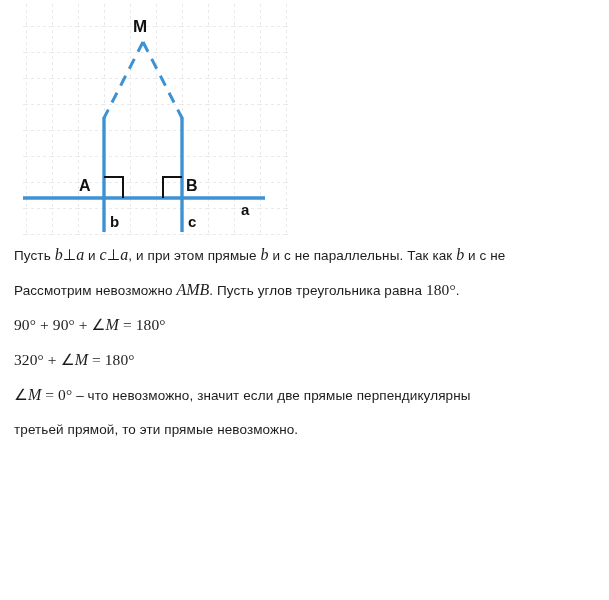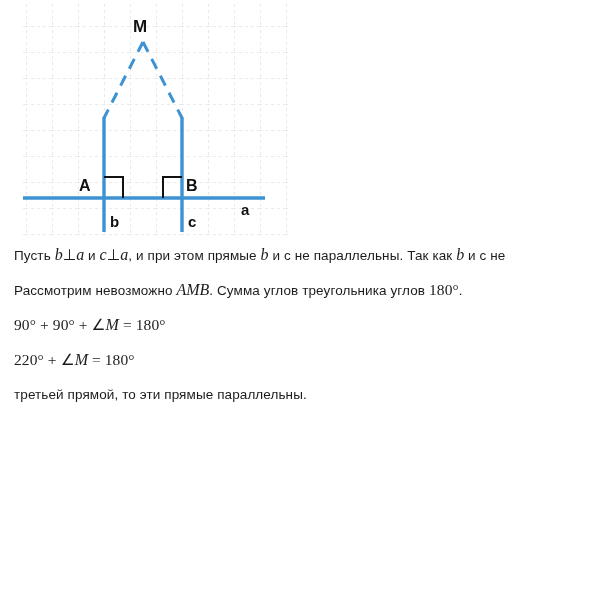--- a/index.html
+++ b/index.html
@@ -105,18 +105,19 @@
   <div class="dlabel" id="label-A">A</div>
   <div class="dlabel" id="label-B">B</div>
   <div class="dlabel" id="label-a">a</div>
   <div class="dlabel" id="label-b">b</div>
   <div class="dlabel" id="label-c">c</div>
 </div>
 
 <div id="proof-body">
   <div id="proof-lines">
       <div class="pline"><span>Пусть </span><span class="mth">b</span><span class="mthup">⊥</span><span class="mth">a</span><span> и </span><span class="mth">c</span><span class="mthup">⊥</span><span class="mth">a</span><span>, и при этом прямые </span><span class="mth">b</span><span> и с не параллельны. Так как </span><span class="mth">b</span><span> и с не</span></div>
-      <div class="pline"><span>Рассмотрим невозможно </span><span class="mth">AMB</span><span>. Сумма углов треугольника углов </span><span class="mthup">180°</span><span>.</span></div>
+      <div class="pline"><span>Рассмотрим невозможно </span><span class="mth">AMB</span><span>. Пусть углов треугольника равна </span><span class="mthup">180°</span><span>.</span></div>
       <div class="pline"><span class="mthup">90° + 90° + </span><span class="mthup">∠</span><span class="mth">M</span><span class="mthup"> = 180°</span></div>
-      <div class="pline"><span class="mthup">220° + </span><span class="mthup">∠</span><span class="mth">M</span><span class="mthup"> = 180°</span></div>
-      <div class="pline"><span>третьей прямой, то эти прямые параллельны.</span></div>
+      <div class="pline"><span class="mthup">320° + </span><span class="mthup">∠</span><span class="mth">M</span><span class="mthup"> = 180°</span></div>
+      <div class="pline"><span class="mthup">∠</span><span class="mth">M</span><span class="mthup"> = 0°</span><span> – что невозможно, значит если две прямые перпендикулярны</span></div>
+      <div class="pline"><span>третьей прямой, то эти прямые невозможно.</span></div>
     </div>
 </div>
 
 </body></html>

